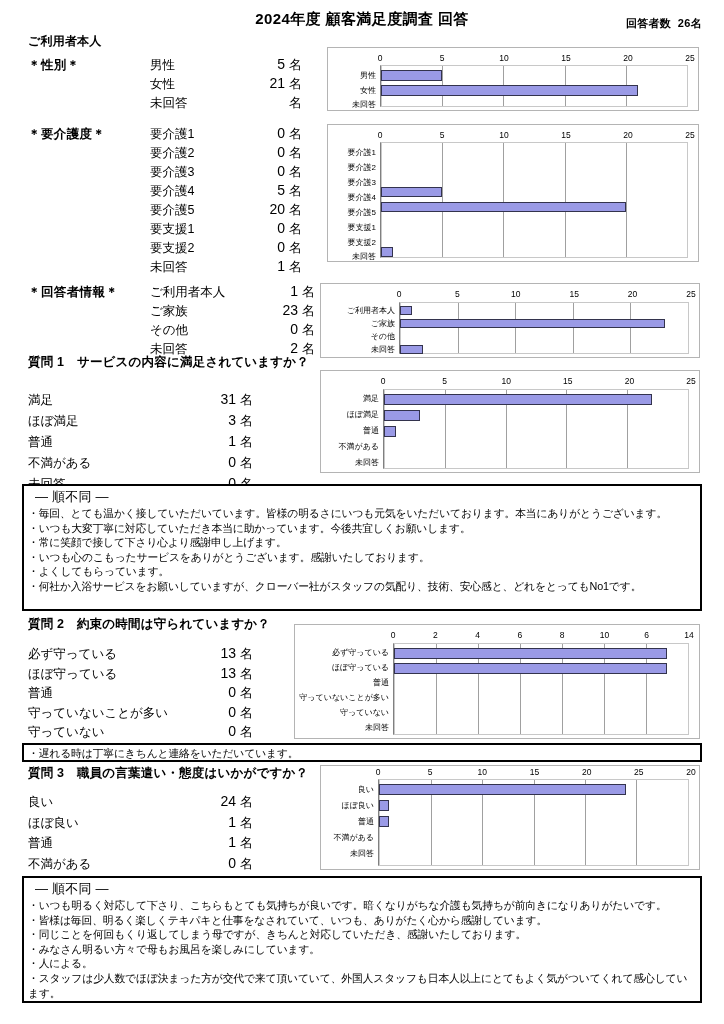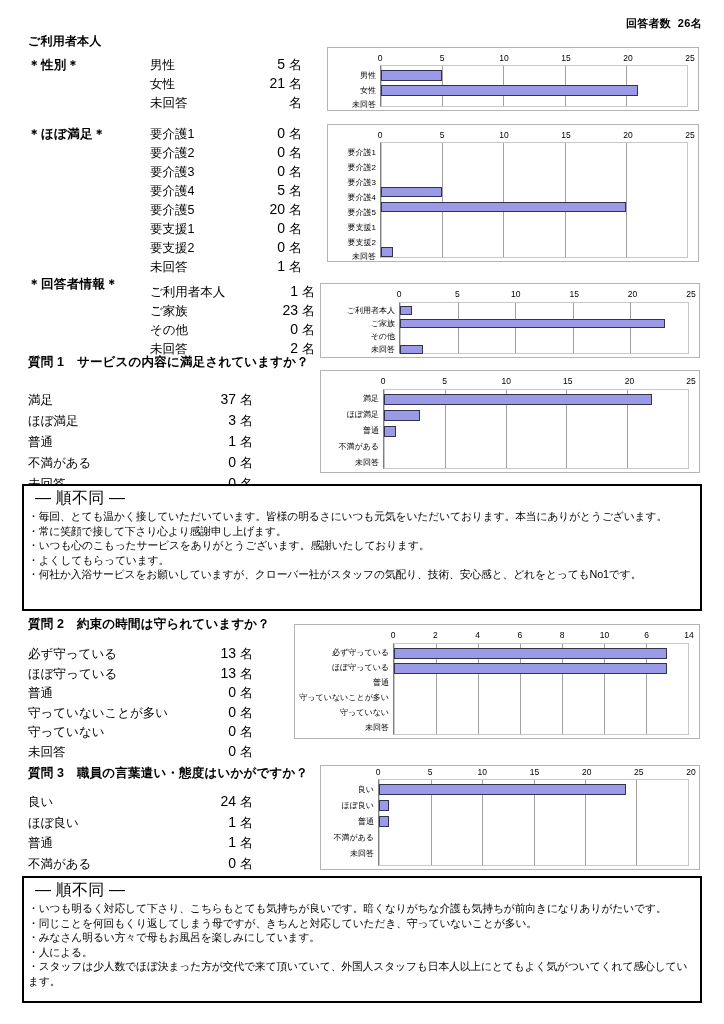--- a/index.html
+++ b/index.html
@@ -59,31 +59,32 @@
     position:absolute;box-sizing:border-box;
     background:#9a9ae6;border:1.2px solid #33334d;
   }
 
   
   .cbox{
     position:absolute;box-sizing:border-box;
     border:2.5px solid #000000;background:#ffffff;
     padding:2px 3px 2px 4px;
   }
-  .cbox .junfudo{font-size:16px;letter-spacing:.2px;padding-left:7px;}
+  .cbox .junfudo{font-size:13px;letter-spacing:.2px;padding-left:7px;}
   .cbox .cline{
     font-size:10.8px;line-height:14.6px;letter-spacing:-.15px;white-space:nowrap;
   }
   .cbox .cline.wrap{white-space:normal;font-family:Liberation Serif, serif;}
 </style>
 </head>
 <body>
 
 <div class="page">
 
+  <div class="doc-title">2024年度  顧客満足度調査  回答</div>
   <div class="resp-count">
     <span>回答者数</span>&nbsp;&nbsp;<span>26名</span>
   </div>
 
   <div class="section-heading" style="left:28px;top:33px;">ご利用者本人</div>
 
   <div class="grp-title" style="left:28px;top:57px;">＊性別＊</div>
   <div class="rows" style="left:150px;top:55px;width:160px;">
     <div class="row">
         <span class="lbl" style="width:105px;">男性</span>
@@ -117,21 +118,21 @@
     <div class="axis-num" style="left:114px;top:5px;">5</div>
     <div class="axis-num" style="left:176px;top:5px;">10</div>
     <div class="axis-num" style="left:238px;top:5px;">15</div>
     <div class="axis-num" style="left:300px;top:5px;">20</div>
     <div class="axis-num" style="left:362px;top:5px;">25</div>
     <div class="cat-lbl" style="left:0;width:48px;top:24px;">男性</div>
     <div class="cat-lbl" style="left:0;width:48px;top:39px;">女性</div>
     <div class="cat-lbl" style="left:0;width:48px;top:53px;">未回答</div>
   </div>
 
-  <div class="grp-title" style="left:28px;top:126px;">＊ほぼ満足＊</div>
+  <div class="grp-title" style="left:28px;top:126px;">＊要介護度＊</div>
   <div class="rows" style="left:150px;top:124px;width:160px;">
     <div class="row">
         <span class="lbl" style="width:105px;">要介護1</span>
         <span class="num" style="width:30px;">0</span>
         <span class="unit">名</span>
       </div>
     <div class="row">
         <span class="lbl" style="width:105px;">要介護2</span>
         <span class="num" style="width:30px;">0</span>
         <span class="unit">名</span>
@@ -189,21 +190,21 @@
     <div class="cat-lbl" style="left:0;width:48px;top:24px;">要介護1</div>
     <div class="cat-lbl" style="left:0;width:48px;top:39px;">要介護2</div>
     <div class="cat-lbl" style="left:0;width:48px;top:54px;">要介護3</div>
     <div class="cat-lbl" style="left:0;width:48px;top:69px;">要介護4</div>
     <div class="cat-lbl" style="left:0;width:48px;top:84px;">要介護5</div>
     <div class="cat-lbl" style="left:0;width:48px;top:99px;">要支援1</div>
     <div class="cat-lbl" style="left:0;width:48px;top:114px;">要支援2</div>
     <div class="cat-lbl" style="left:0;width:48px;top:128px;">未回答</div>
   </div>
 
-  <div class="grp-title" style="left:28px;top:276px;">＊回答者情報＊</div>
+  <div class="grp-title" style="left:28px;top:284px;">＊回答者情報＊</div>
   <div class="rows" style="left:150px;top:282px;width:175px;">
     <div class="row">
         <span class="lbl" style="width:118px;">ご利用者本人</span>
         <span class="num" style="width:30px;">1</span>
         <span class="unit">名</span>
       </div>
     <div class="row">
         <span class="lbl" style="width:118px;">ご家族</span>
         <span class="num" style="width:30px;">23</span>
         <span class="unit">名</span>
@@ -241,21 +242,21 @@
     <div class="cat-lbl" style="left:0;width:74px;top:23px;">ご利用者本人</div>
     <div class="cat-lbl" style="left:0;width:74px;top:36px;">ご家族</div>
     <div class="cat-lbl" style="left:0;width:74px;top:49px;">その他</div>
     <div class="cat-lbl" style="left:0;width:74px;top:62px;">未回答</div>
   </div>
 
   <div class="qtitle" style="left:28px;top:354px;">質問  1　サービスの内容に満足されていますか？</div>
   <div class="rows" style="left:28px;top:389px;width:250px;">
     <div class="row" style="height:21px;line-height:21px;">
         <span class="lbl" style="width:178px;">満足</span>
-        <span class="num" style="width:30px;">37</span>
+        <span class="num" style="width:30px;">31</span>
         <span class="unit">名</span>
       </div>
     <div class="row" style="height:21px;line-height:21px;">
         <span class="lbl" style="width:178px;">ほぼ満足</span>
         <span class="num" style="width:30px;">3</span>
         <span class="unit">名</span>
       </div>
     <div class="row" style="height:21px;line-height:21px;">
         <span class="lbl" style="width:178px;">普通</span>
         <span class="num" style="width:30px;">1</span>
@@ -294,20 +295,21 @@
     <div class="cat-lbl" style="left:0;width:58px;top:24px;">満足</div>
     <div class="cat-lbl" style="left:0;width:58px;top:40px;">ほぼ満足</div>
     <div class="cat-lbl" style="left:0;width:58px;top:56px;">普通</div>
     <div class="cat-lbl" style="left:0;width:58px;top:72px;">不満がある</div>
     <div class="cat-lbl" style="left:0;width:58px;top:88px;">未回答</div>
   </div>
 
   <div class="cbox" style="left:22px;top:484px;width:680px;height:127px;">
     <div class="junfudo">―  順不同  ―</div>
     <div class="cline">・毎回、とても温かく接していただいています。皆様の明るさにいつも元気をいただいております。本当にありがとうございます。</div>
+    <div class="cline">・いつも大変丁寧に対応していただき本当に助かっています。今後共宜しくお願いします。</div>
     <div class="cline">・常に笑顔で接して下さり心より感謝申し上げます。</div>
     <div class="cline">・いつも心のこもったサービスをありがとうございます。感謝いたしております。</div>
     <div class="cline">・よくしてもらっています。</div>
     <div class="cline">・何社か入浴サービスをお願いしていますが、クローバー社がスタッフの気配り、技術、安心感と、どれをとってもNo1です。</div>
   </div>
 
   <div class="qtitle" style="left:28px;top:616px;">質問  2　約束の時間は守られていますか？</div>
   <div class="rows" style="left:28px;top:644px;width:250px;">
     <div class="row" style="height:19.5px;line-height:19.5px;">
         <span class="lbl" style="width:178px;">必ず守っている</span>
@@ -363,20 +365,23 @@
     <div class="axis-num" style="left:351.7px;top:5px;">6</div>
     <div class="axis-num" style="left:394px;top:5px;">14</div>
     <div class="cat-lbl" style="left:0;width:94px;top:24px;">必ず守っている</div>
     <div class="cat-lbl" style="left:0;width:94px;top:39px;">ほぼ守っている</div>
     <div class="cat-lbl" style="left:0;width:94px;top:54px;">普通</div>
     <div class="cat-lbl" style="left:0;width:94px;top:69px;">守っていないことが多い</div>
     <div class="cat-lbl" style="left:0;width:94px;top:84px;">守っていない</div>
     <div class="cat-lbl" style="left:0;width:94px;top:99px;">未回答</div>
   </div>
 
+  <div class="cbox" style="left:22px;top:743px;width:680px;height:19px;padding-top:1px;">
+    <div class="cline">・遅れる時は丁寧にきちんと連絡をいただいています。</div>
+  </div>
 
   <div class="qtitle" style="left:28px;top:765px;">質問  3　職員の言葉遣い・態度はいかがですか？</div>
   <div class="rows" style="left:28px;top:791px;width:250px;">
     <div class="row" style="height:20.5px;line-height:20.5px;">
         <span class="lbl" style="width:178px;">良い</span>
         <span class="num" style="width:30px;">24</span>
         <span class="unit">名</span>
       </div>
     <div class="row" style="height:20.5px;line-height:20.5px;">
         <span class="lbl" style="width:178px;">ほぼ良い</span>
@@ -423,19 +428,20 @@
     <div class="cat-lbl" style="left:0;width:53px;top:20px;">良い</div>
     <div class="cat-lbl" style="left:0;width:53px;top:36px;">ほぼ良い</div>
     <div class="cat-lbl" style="left:0;width:53px;top:52px;">普通</div>
     <div class="cat-lbl" style="left:0;width:53px;top:68px;">不満がある</div>
     <div class="cat-lbl" style="left:0;width:53px;top:84px;">未回答</div>
   </div>
 
   <div class="cbox" style="left:22px;top:876px;width:680px;height:127px;">
     <div class="junfudo">―  順不同  ―</div>
     <div class="cline">・いつも明るく対応して下さり、こちらもとても気持ちが良いです。暗くなりがちな介護も気持ちが前向きになりありがたいです。</div>
-    <div class="cline">・同じことを何回もくり返してしまう母ですが、きちんと対応していただき、守っていないことが多い。</div>
+    <div class="cline">・皆様は毎回、明るく楽しくテキパキと仕事をなされていて、いつも、ありがたく心から感謝しています。</div>
+    <div class="cline">・同じことを何回もくり返してしまう母ですが、きちんと対応していただき、感謝いたしております。</div>
     <div class="cline">・みなさん明るい方々で母もお風呂を楽しみにしています。</div>
     <div class="cline">・人による。</div>
     <div class="cline wrap">・スタッフは少人数でほぼ決まった方が交代で来て頂いていて、外国人スタッフも日本人以上にとてもよく気がついてくれて感心しています。</div>
   </div>
 
 </div>
 
 </body></html>

